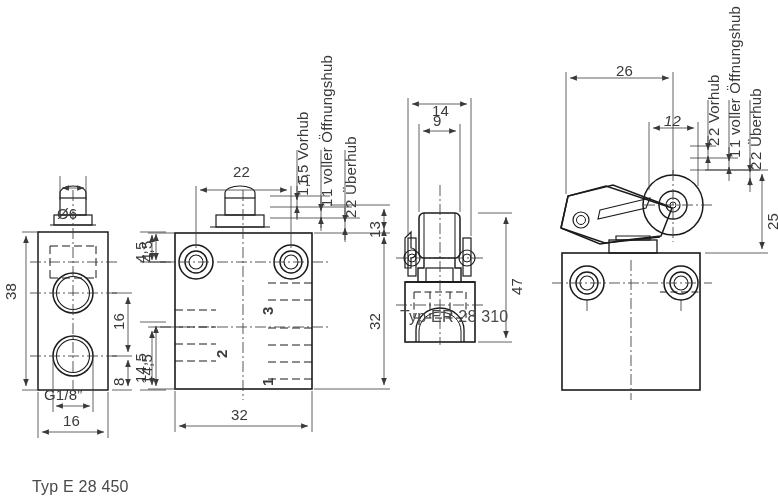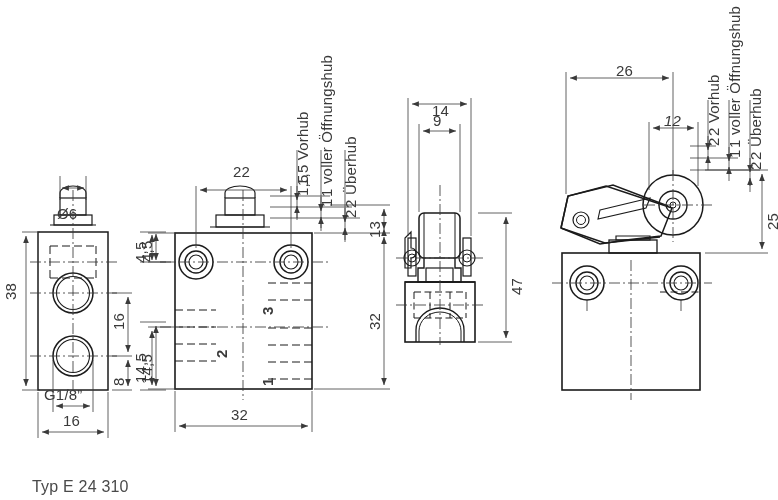--- a/index.html
+++ b/index.html
@@ -334,41 +334,42 @@
 </svg>
 
 <div class="lbl" style="left:57px;top:162px;margin-top:43px;">Ø6</div>
 <div class="lbl" style="left:2px;top:300px;transform:rotate(-90deg);transform-origin:left top;">38</div>
 <div class="lbl" style="left:44px;top:386px;">G1/8”</div>
 <div class="lbl" style="left:63px;top:412px;">16</div>
 <div class="lbl" style="left:110px;top:330px;transform:rotate(-90deg);transform-origin:left top;">16</div>
 <div class="lbl" style="left:110px;top:386px;transform:rotate(-90deg);transform-origin:left top;">8</div>
 <div class="lbl" style="left:138px;top:262px;transform:rotate(-90deg);transform-origin:left top;">4,5</div>
 <div class="lbl" style="left:138px;top:384px;transform:rotate(-90deg);transform-origin:left top;">14,5</div>
-<div class="lbl typ" style="left:32px;top:478px;">Typ E 24 310</div>
+<div class="lbl typ" style="left:32px;top:478px;">Typ E 28 450</div>
 
 <div class="lbl" style="left:233px;top:163px;text-align:center;">22</div>
 <div class="lbl" style="left:231px;top:406px;">32</div>
 <div class="lbl" style="left:366px;top:330px;transform:rotate(-90deg);transform-origin:left top;">32</div>
 <div class="lbl" style="left:366px;top:238px;transform:rotate(-90deg);transform-origin:left top;">13</div>
 <div class="lbl" style="left:132px;top:263px;transform:rotate(-90deg);transform-origin:left top;">4,5</div>
 <div class="lbl" style="left:132px;top:383px;transform:rotate(-90deg);transform-origin:left top;">14,5</div>
 <div class="lbl" style="left:294px;top:196px;transform:rotate(-90deg);transform-origin:left top;">1,5</div>
 <div class="lbl" style="left:318px;top:207px;transform:rotate(-90deg);transform-origin:left top;">1</div>
 <div class="lbl" style="left:342px;top:218px;transform:rotate(-90deg);transform-origin:left top;">2</div>
 <div class="lbl" style="left:294px;top:186px;transform:rotate(-90deg);transform-origin:left top;">1,5 Vorhub</div>
 <div class="lbl" style="left:318px;top:197px;transform:rotate(-90deg);transform-origin:left top;">1 voller Öffnungshub</div>
 <div class="lbl" style="left:342px;top:208px;transform:rotate(-90deg);transform-origin:left top;">2 Überhub</div>
 <div class="lbl" style="left:259px;top:315px;transform:rotate(-90deg);transform-origin:left top;font-weight:bold;">3</div>
 <div class="lbl" style="left:213px;top:358px;transform:rotate(-90deg);transform-origin:left top;font-weight:bold;">2</div>
 <div class="lbl" style="left:259px;top:386px;transform:rotate(-90deg);transform-origin:left top;font-weight:bold;">1</div>
 
 <div class="lbl" style="left:432px;top:102px;">14</div>
 <div class="lbl" style="left:433px;top:112px;">9</div>
 <div class="lbl" style="left:508px;top:295px;transform:rotate(-90deg);transform-origin:left top;">47</div>
+<div class="lbl typ" style="left:400px;top:308px;">Typ ER 28 310</div>
 
 <div class="lbl" style="left:609px;top:62px;margin-left:7px;">26</div>
 <div class="lbl" style="left:664px;top:112px;font-style:italic;">12</div>
 <div class="lbl" style="left:764px;top:230px;transform:rotate(-90deg);transform-origin:left top;">25</div>
 <div class="lbl" style="left:705px;top:146px;transform:rotate(-90deg);transform-origin:left top;">2</div>
 <div class="lbl" style="left:726px;top:158px;transform:rotate(-90deg);transform-origin:left top;">1</div>
 <div class="lbl" style="left:747px;top:170px;transform:rotate(-90deg);transform-origin:left top;">2</div>
 <div class="lbl" style="left:705px;top:136px;transform:rotate(-90deg);transform-origin:left top;">2 Vorhub</div>
 <div class="lbl" style="left:726px;top:148px;transform:rotate(-90deg);transform-origin:left top;">1 voller Öffnungshub</div>
 <div class="lbl" style="left:747px;top:160px;transform:rotate(-90deg);transform-origin:left top;">2 Überhub</div>

